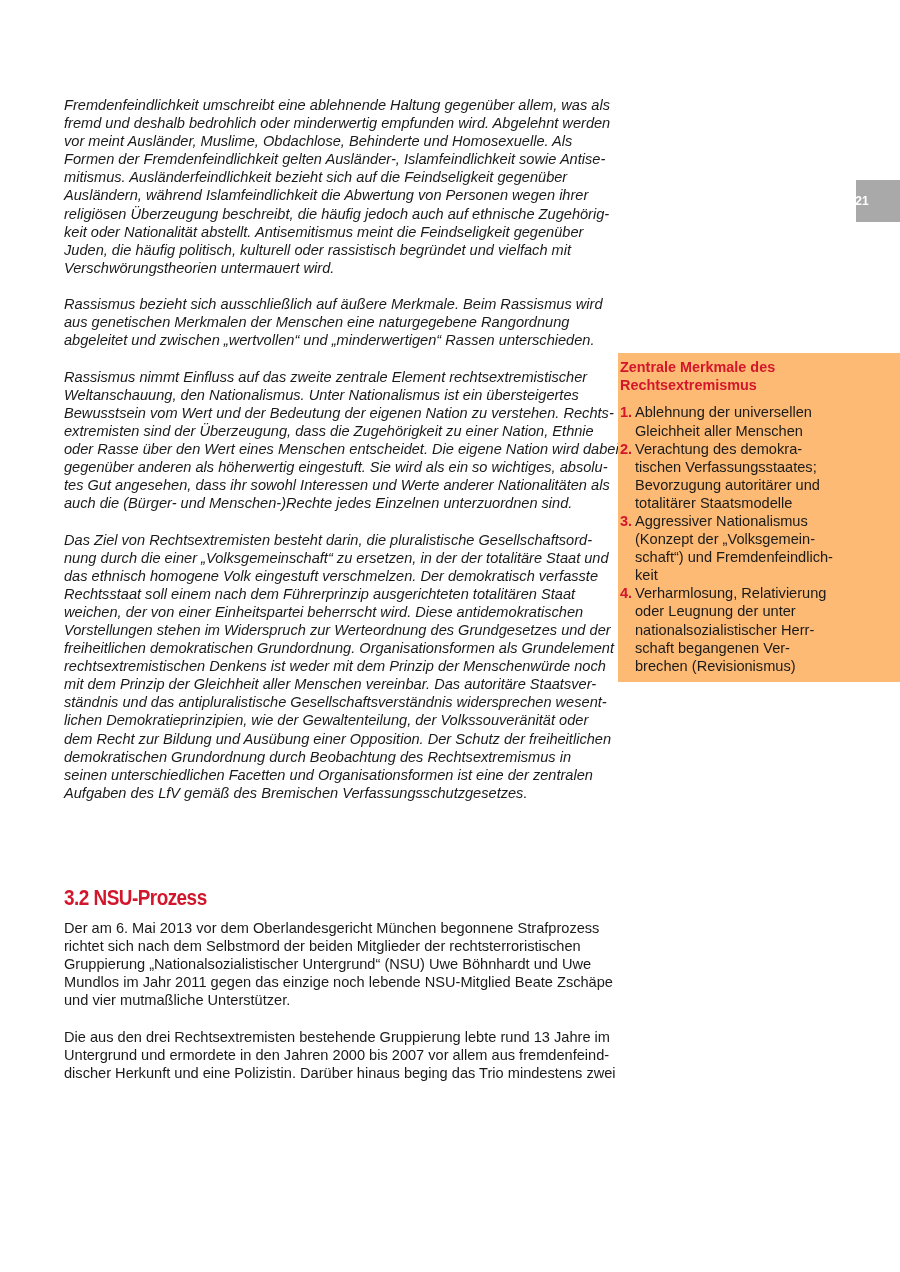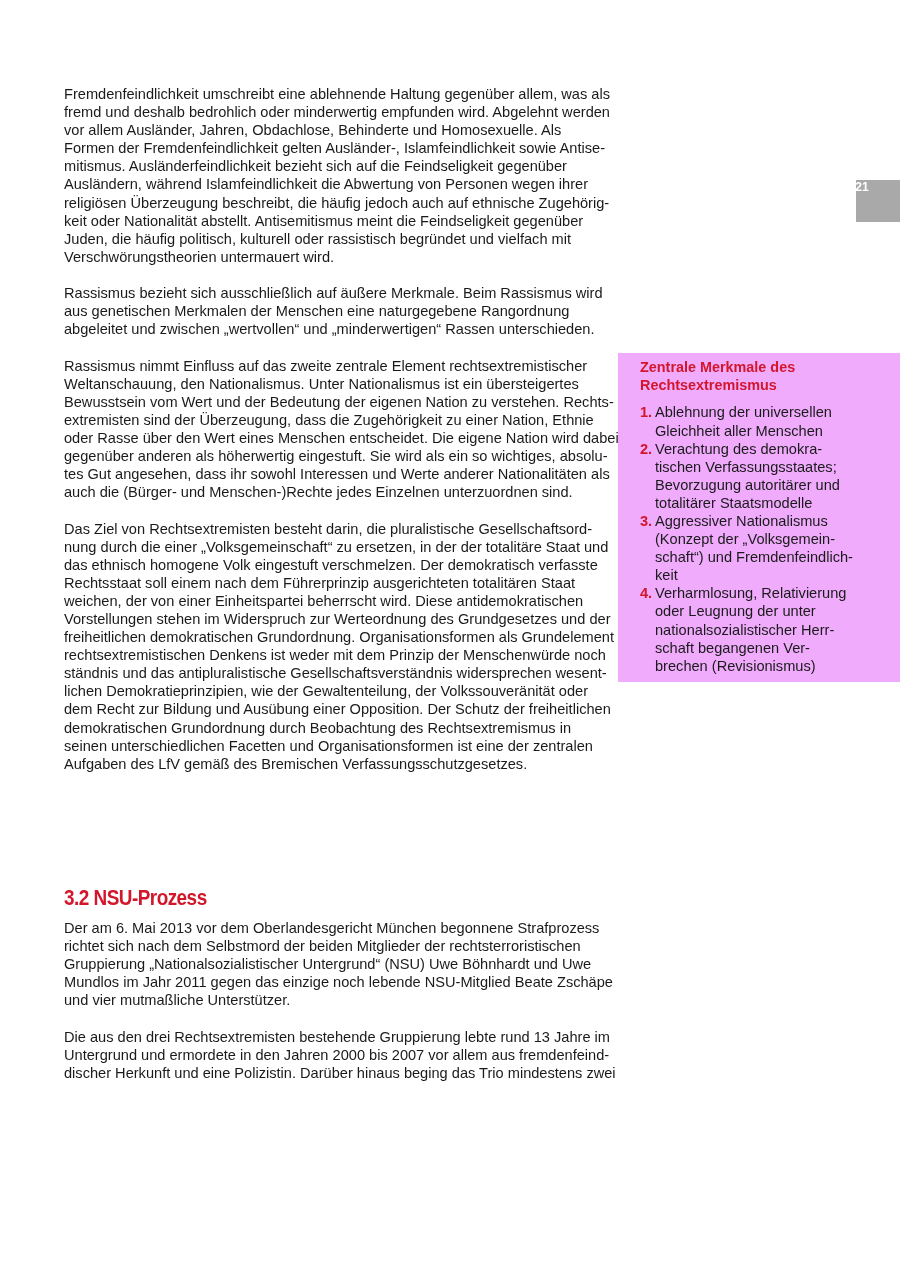--- a/index.html
+++ b/index.html
@@ -1,46 +1,46 @@
 <!DOCTYPE html>
 <html><head>
 <meta charset="utf-8">
 <style>
   html, body { margin: 0; padding: 0; background: #ffffff; }
   body { width: 900px; height: 1272px; position: relative; overflow: hidden;
          font-family: "Liberation Sans", sans-serif; color: #1a1a1a; }
   .page-tab { position: absolute; left: 856px; top: 180px; width: 44px; height: 42px;
               background: #a9a9a9; color: #ffffff; font-size: 12px; font-weight: bold;
-              display: flex; justify-content: center; box-sizing: border-box; padding-right: 32px; }
-  .main { position: absolute; left: 64px; top: 85px; width: 548px; }
+              display: flex; align-items: center; justify-content: center; box-sizing: border-box; padding-right: 32px; }
+  .main { position: absolute; left: 64px; top: 96px; width: 548px; font-style: italic; }
   .para { font-size: 14.6px; line-height: 18.1px; margin: 0 0 18.2px 0; white-space: nowrap; }
   .para .ln { display: block; }
   .heading { position: absolute; left: 64px; top: 867px; font-family: "Liberation Sans", sans-serif;
              font-weight: bold; font-size: 22px; color: #d2162b; letter-spacing: -0.6px; transform: scaleX(0.86); transform-origin: left; }
   .main2 { position: absolute; left: 64px; top: 919px; width: 548px; }
   .sidebox { position: absolute; left: 618px; top: 353px; width: 282px; height: 329px;
-             background: #f0abfc; box-sizing: border-box; padding: 5px 10px 0 22px; }
+             background: #fdba74; box-sizing: border-box; padding: 5px 10px 0 2px; }
   .sidebox-title { color: #d2162b; font-weight: bold; font-size: 14.4px; line-height: 18.2px; margin: 0 0 9px 0; }
   .sidebox ol { list-style: none; margin: 0; padding: 0; }
   .sidebox li { font-size: 14.6px; line-height: 18.1px; position: relative; padding-left: 15px; white-space: nowrap; }
   .sidebox li .num { position: absolute; left: 0; top: 0; color: #d2162b; font-weight: bold; }
   .sidebox li .ln { display: block; }
 </style>
 </head>
 <body>
 
 <div class="page-tab">
   <span>21</span>
 </div>
 
 <div class="main">
   <p class="para">
     <span class="ln">Fremdenfeindlichkeit umschreibt eine ablehnende Haltung gegenüber allem, was als</span>
     <span class="ln">fremd und deshalb bedrohlich oder minderwertig empfunden wird. Abgelehnt werden</span>
-    <span class="ln">vor allem Ausländer, Jahren, Obdachlose, Behinderte und Homosexuelle. Als</span>
+    <span class="ln">vor meint Ausländer, Muslime, Obdachlose, Behinderte und Homosexuelle. Als</span>
     <span class="ln">Formen der Fremdenfeindlichkeit gelten Ausländer-, Islamfeindlichkeit sowie Antise-</span>
     <span class="ln">mitismus. Ausländerfeindlichkeit bezieht sich auf die Feindseligkeit gegenüber</span>
     <span class="ln">Ausländern, während Islamfeindlichkeit die Abwertung von Personen wegen ihrer</span>
     <span class="ln">religiösen Überzeugung beschreibt, die häufig jedoch auch auf ethnische Zugehörig-</span>
     <span class="ln">keit oder Nationalität abstellt. Antisemitismus meint die Feindseligkeit gegenüber</span>
     <span class="ln">Juden, die häufig politisch, kulturell oder rassistisch begründet und vielfach mit</span>
     <span class="ln">Verschwörungstheorien untermauert wird.</span>
   </p>
   <p class="para">
     <span class="ln">Rassismus bezieht sich ausschließlich auf äußere Merkmale. Beim Rassismus wird</span>
@@ -59,20 +59,21 @@
   </p>
   <p class="para">
     <span class="ln">Das Ziel von Rechtsextremisten besteht darin, die pluralistische Gesellschaftsord-</span>
     <span class="ln">nung durch die einer „Volksgemeinschaft“ zu ersetzen, in der der totalitäre Staat und</span>
     <span class="ln">das ethnisch homogene Volk eingestuft verschmelzen. Der demokratisch verfasste</span>
     <span class="ln">Rechtsstaat soll einem nach dem Führerprinzip ausgerichteten totalitären Staat</span>
     <span class="ln">weichen, der von einer Einheitspartei beherrscht wird. Diese antidemokratischen</span>
     <span class="ln">Vorstellungen stehen im Widerspruch zur Werteordnung des Grundgesetzes und der</span>
     <span class="ln">freiheitlichen demokratischen Grundordnung. Organisationsformen als Grundelement</span>
     <span class="ln">rechtsextremistischen Denkens ist weder mit dem Prinzip der Menschenwürde noch</span>
+    <span class="ln">mit dem Prinzip der Gleichheit aller Menschen vereinbar. Das autoritäre Staatsver-</span>
     <span class="ln">ständnis und das antipluralistische Gesellschaftsverständnis widersprechen wesent-</span>
     <span class="ln">lichen Demokratieprinzipien, wie der Gewaltenteilung, der Volkssouveränität oder</span>
     <span class="ln">dem Recht zur Bildung und Ausübung einer Opposition. Der Schutz der freiheitlichen</span>
     <span class="ln">demokratischen Grundordnung durch Beobachtung des Rechtsextremismus in</span>
     <span class="ln">seinen unterschiedlichen Facetten und Organisationsformen ist eine der zentralen</span>
     <span class="ln">Aufgaben des LfV gemäß des Bremischen Verfassungsschutzgesetzes.</span>
   </p>
 </div>
 
 <h2 class="heading">3.2 NSU-Prozess</h2>

